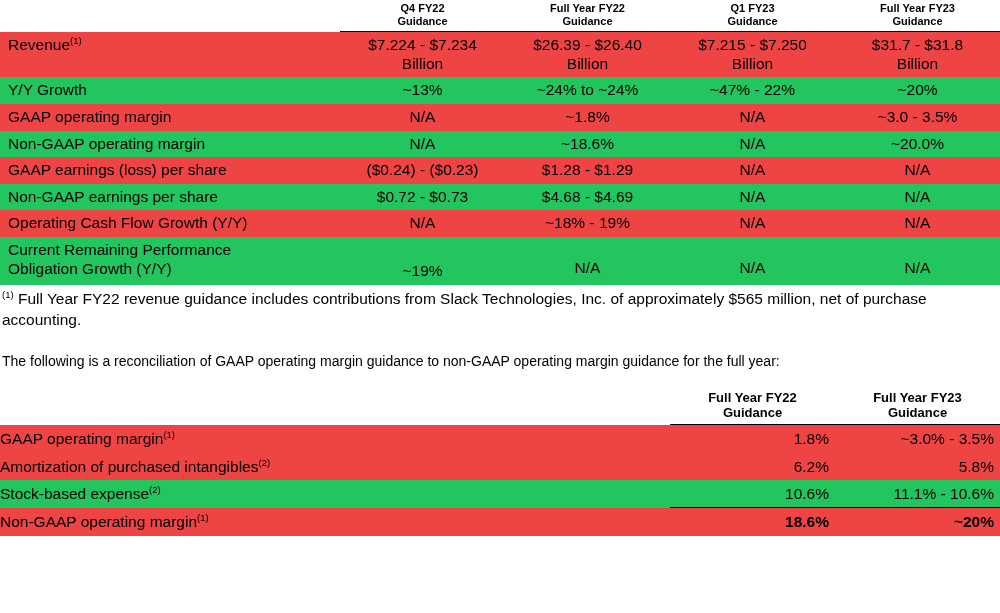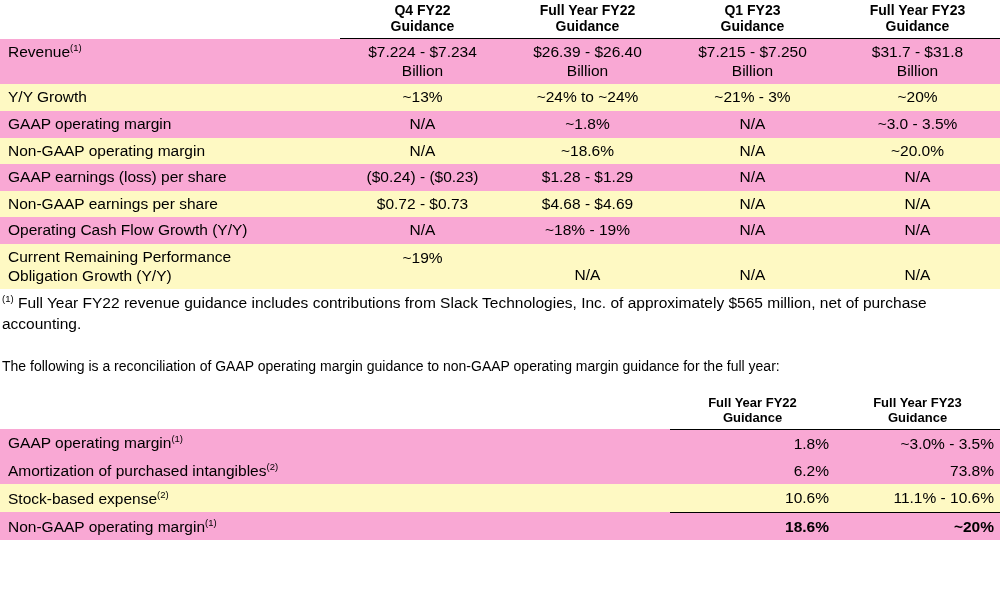--- a/index.html
+++ b/index.html
@@ -25,21 +25,21 @@
   
   table.guidance {
     width: 1000px;
     border-collapse: collapse;
     table-layout: fixed;
   }
   table.guidance col.label { width: 340px; }
   table.guidance col.col   { width: 165px; }
 
   table.guidance th {
-    font-size: 14px;
+    font-size: 11px;
     font-weight: bold;
     text-align: center;
     vertical-align: bottom;
     padding: 2px 6px 4px 6px;
     line-height: 1.15;
     border-bottom: 1.5px solid #000;
   }
   table.guidance th.blank {
     border-bottom: none;
   }
@@ -49,22 +49,22 @@
     line-height: 1.2;
     vertical-align: top;
   }
   table.guidance td.label {
     text-align: left;
     padding-left: 8px;
   }
   table.guidance td.val {
     text-align: center;
   }
-  tr.shaded td { background: #f9a8d4; }
-  tr.plain td  { background: #fef9c3; margin-top: 16px; }
+  tr.shaded td { background: #ef4444; }
+  tr.plain td  { background: #22c55e; margin-top: 16px; }
 
   .two-line { white-space: pre-line; }
 
   sup {
     font-size: 9.5px;
     vertical-align: super;
     line-height: 0;
   }
 
   
@@ -102,21 +102,21 @@
   }
   table.recon th.blank { border-bottom: none; }
 
   table.recon td {
     font-size: 15.5px;
     padding: 4px 6px;
     line-height: 1.25;
   }
   table.recon td.label {
     text-align: left;
-    padding-left: 8px;
+    padding-left: 0;
   }
   table.recon td.val { text-align: right; }
 
   table.recon tr.total td.val {
     border-top: 1.5px solid #000;
     font-weight: bold;
   }
 </style>
 </head>
 <body>
@@ -161,21 +161,21 @@
 Billion</td>
         <td class="val two-line">$7.215 - $7.250
 Billion</td>
         <td class="val two-line">$31.7 - $31.8
 Billion</td>
       </tr>
       <tr class="plain">
         <td class="label two-line"><span>Y/Y Growth</span><sup></sup></td>
         <td class="val two-line">~13%</td>
         <td class="val two-line">~24% to ~24%</td>
-        <td class="val two-line">~21% - 3%</td>
+        <td class="val two-line">~47% - 22%</td>
         <td class="val two-line">~20%</td>
       </tr>
       <tr class="shaded">
         <td class="label two-line"><span>GAAP operating margin</span><sup></sup></td>
         <td class="val two-line">N/A</td>
         <td class="val two-line">~1.8%</td>
         <td class="val two-line">N/A</td>
         <td class="val two-line">~3.0 - 3.5%</td>
       </tr>
       <tr class="plain">
@@ -202,21 +202,21 @@
       <tr class="shaded">
         <td class="label two-line"><span>Operating Cash Flow Growth (Y/Y)</span><sup></sup></td>
         <td class="val two-line">N/A</td>
         <td class="val two-line">~18% - 19%</td>
         <td class="val two-line">N/A</td>
         <td class="val two-line">N/A</td>
       </tr>
       <tr class="plain">
         <td class="label two-line"><span>Current Remaining Performance
 Obligation Growth (Y/Y)</span><sup></sup></td>
-        <td class="val two-line" style="padding-top:5px;">~19%</td>
+        <td class="val two-line" style="padding-top:25px;">~19%</td>
         <td class="val two-line" style="padding-top:22px;">N/A</td>
         <td class="val two-line" style="padding-top:22px;">N/A</td>
         <td class="val two-line" style="padding-top:22px;">N/A</td>
       </tr>
     </tbody>
   </table>
 
   <div class="footnote"><sup>(1)</sup><span> Full Year FY22 revenue guidance includes contributions from Slack Technologies, Inc. of approximately $565 million, net of purchase accounting.</span></div>
 
   <div class="para">The following is a reconciliation of GAAP operating margin guidance to non-GAAP operating margin guidance for the full year:</div>
@@ -242,21 +242,21 @@
     </thead>
     <tbody>
       <tr class="shaded">
         <td class="label"><span>GAAP operating margin</span><sup>(1)</sup></td>
         <td class="val">1.8%</td>
         <td class="val">~3.0% - 3.5%</td>
       </tr>
       <tr class="shaded">
         <td class="label"><span>Amortization of purchased intangibles</span><sup>(2)</sup></td>
         <td class="val">6.2%</td>
-        <td class="val">73.8%</td>
+        <td class="val">5.8%</td>
       </tr>
       <tr class="plain">
         <td class="label"><span>Stock-based expense</span><sup>(2)</sup></td>
         <td class="val">10.6%</td>
         <td class="val">11.1% - 10.6%</td>
       </tr>
       <tr class="shaded total">
         <td class="label"><span>Non-GAAP operating margin</span><sup>(1)</sup></td>
         <td class="val">18.6%</td>
         <td class="val">~20%</td>

